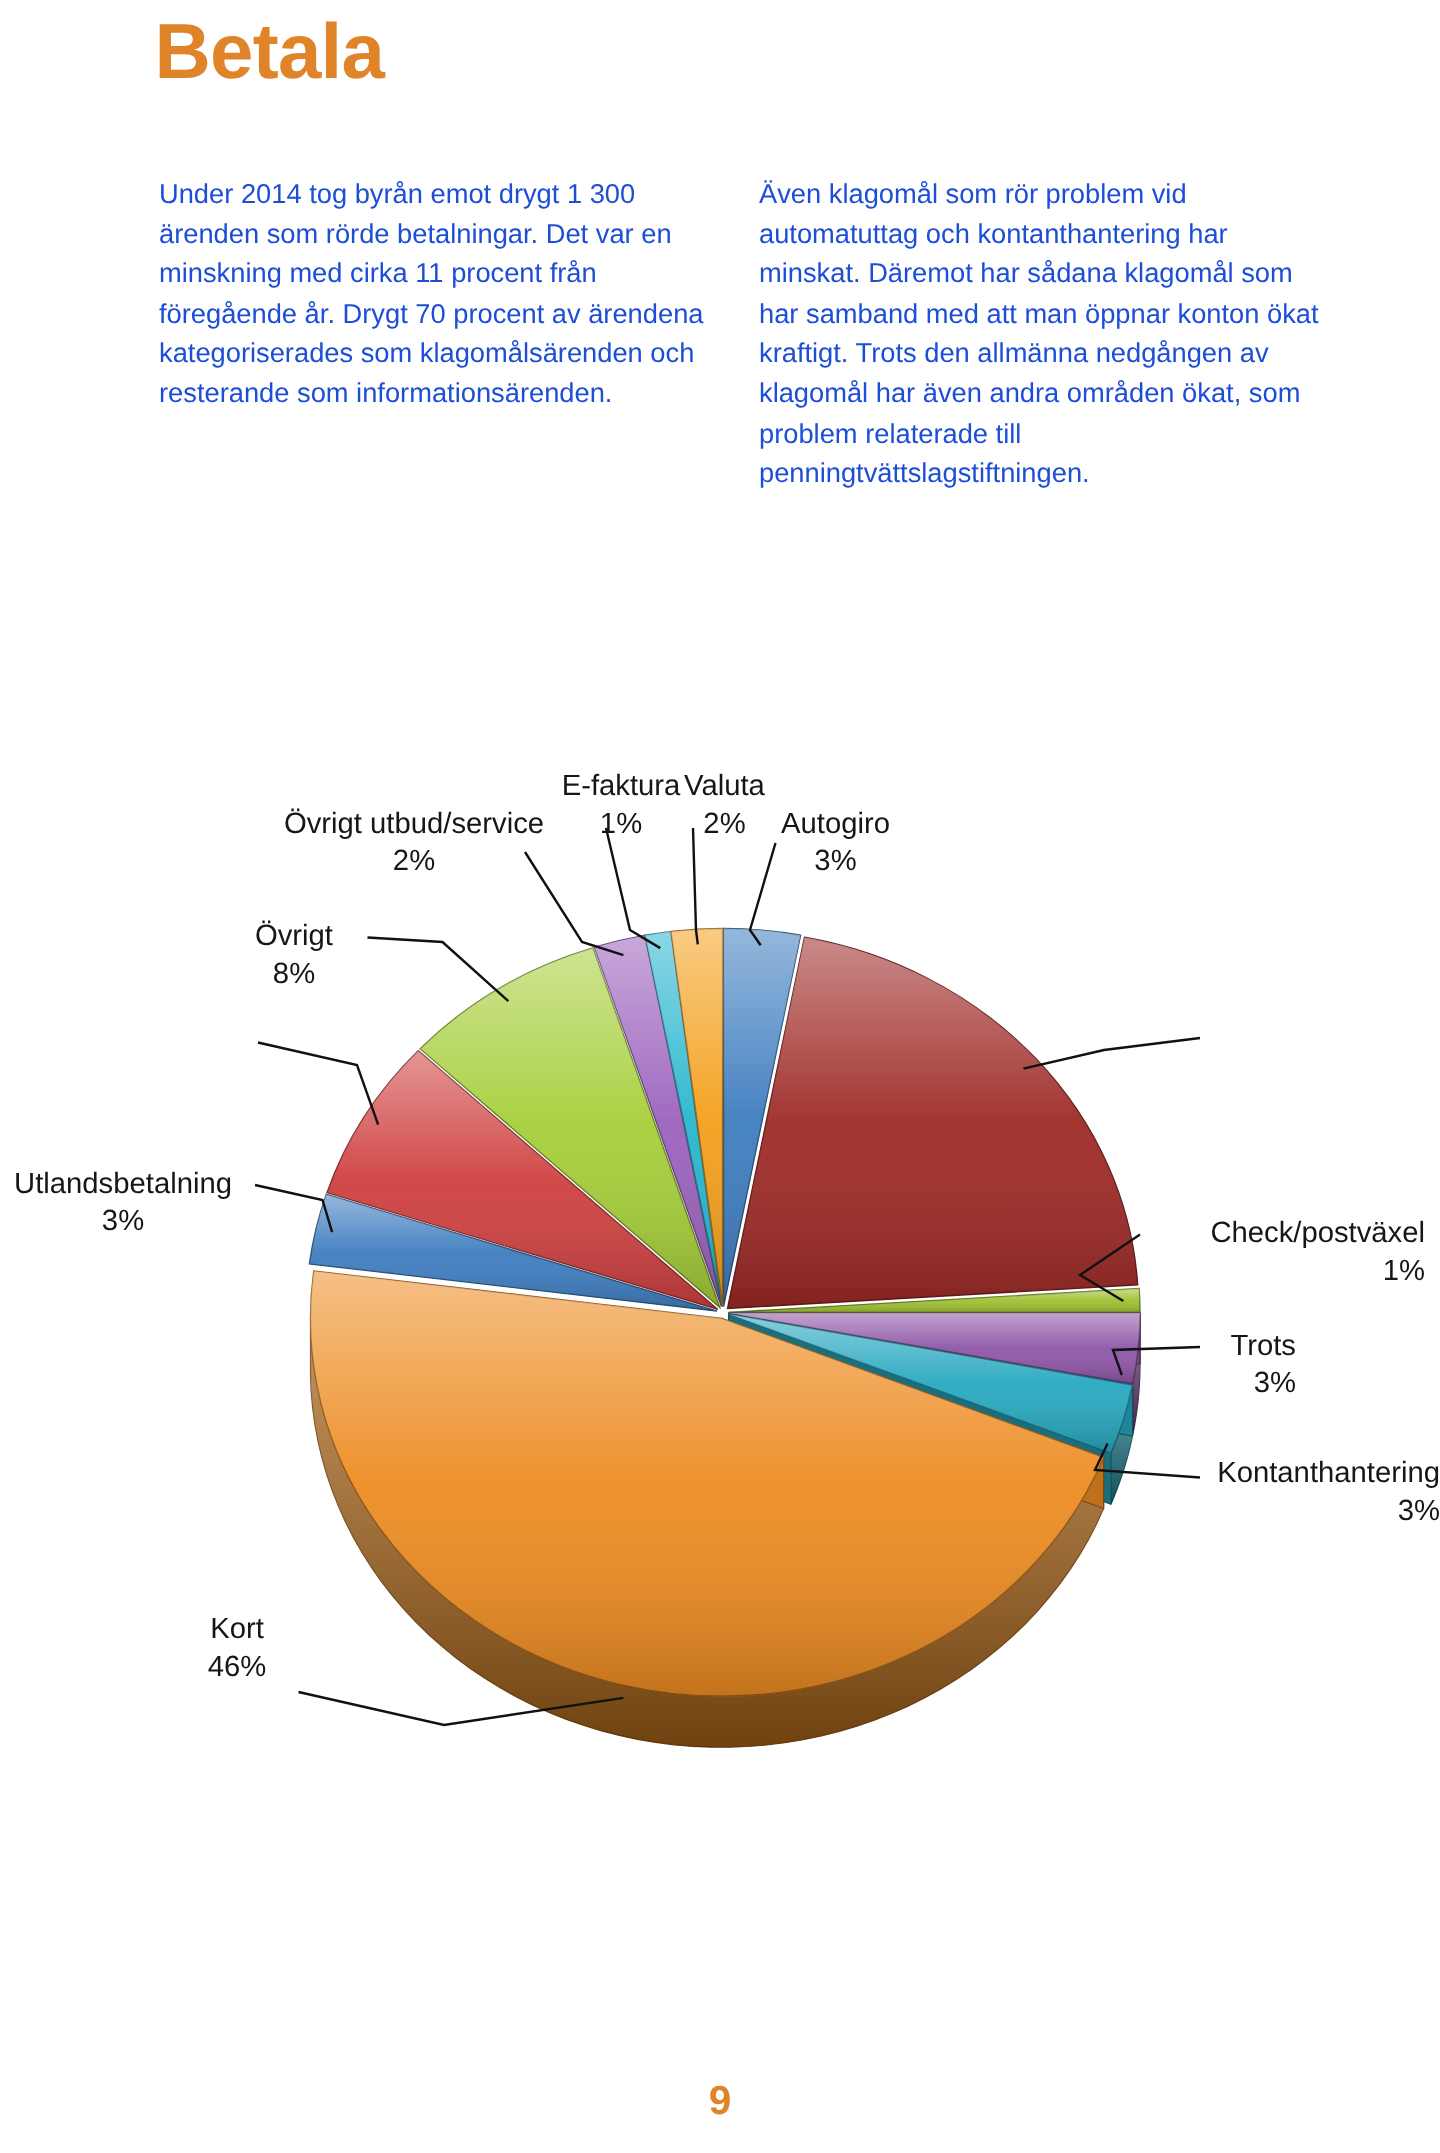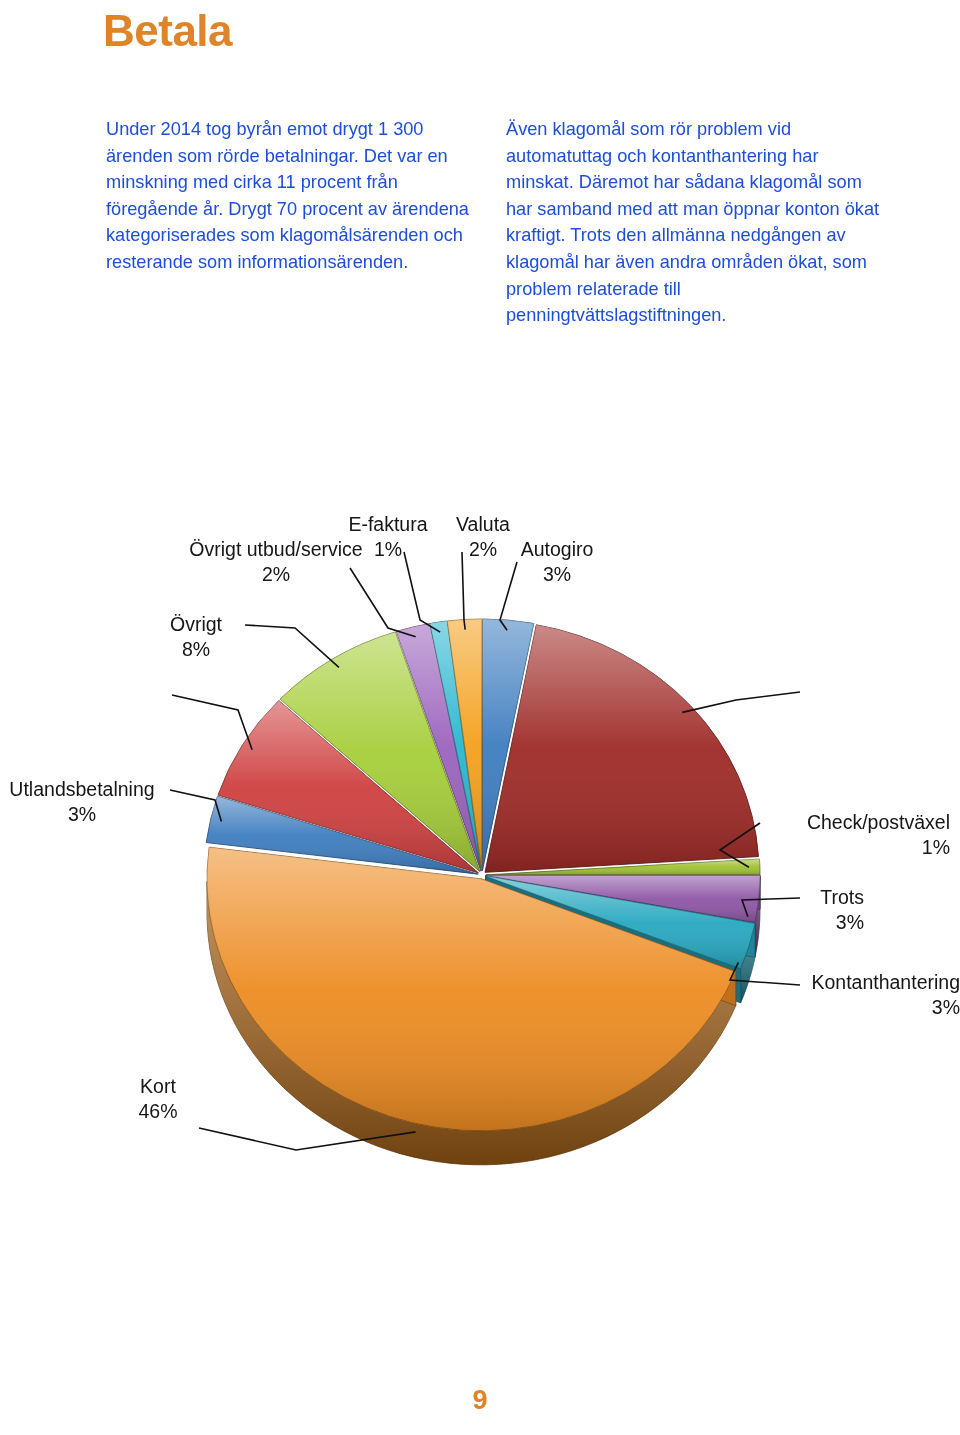--- a/index.html
+++ b/index.html
@@ -3,21 +3,21 @@
 <meta charset="utf-8">
 <style>
   html,body{margin:0;padding:0;}
   body{
     width:960px;height:1435px;position:relative;background:#ffffff;
     font-family:"Liberation Sans","DejaVu Sans",sans-serif;
     color:#231f20;overflow:hidden;
   }
   #page-title{
     position:absolute;left:103px;top:8px;
-    font-size:44px;font-weight:bold;letter-spacing:-0.5px;
+    font-size:52px;font-weight:bold;letter-spacing:-0.5px;
     color:#e0842a;line-height:1.05;
   }
   .body-col{
     position:absolute;font-size:18.2px;line-height:26.6px;color:#1d4ed8;
   }
   #col-left{left:106px;top:116px;width:368px;}
   #col-right{left:506px;top:116px;width:380px;}
   .para{margin:0 0 26px 0;}
   .para:last-child{margin-bottom:0;}
 
@@ -113,21 +113,21 @@
         <path d="M252.1,269.8L238,230L172,215"></path>
         <path d="M221.4,341.4L215,320L170,310"></path>
         <path d="M415.6,651.9L296,670L199,648"></path>
         <path d="M682.3,232.4L736,220L800,212"></path>
         <path d="M748.9,387.3L720,370L760,343"></path>
         <path d="M747.9,436.8L742,420L800,418"></path>
         <path d="M738.4,482.3L730,500L800,505"></path>
       </g>
   </svg>
 
-  <div class="chart-label lbl-c" style="left:338px;top:32px;width:100px;">
+  <div class="chart-label lbl-c" style="left:364px;top:32px;width:100px;">
     <span>E-faktura</span>
     <span class="val">1%</span>
   </div>
 
   <div class="chart-label lbl-c" style="left:447px;top:32px;width:72px;">
     <span>Valuta</span>
     <span class="val">2%</span>
   </div>
 
   <div class="chart-label lbl-c" style="left:509px;top:57px;width:96px;">

